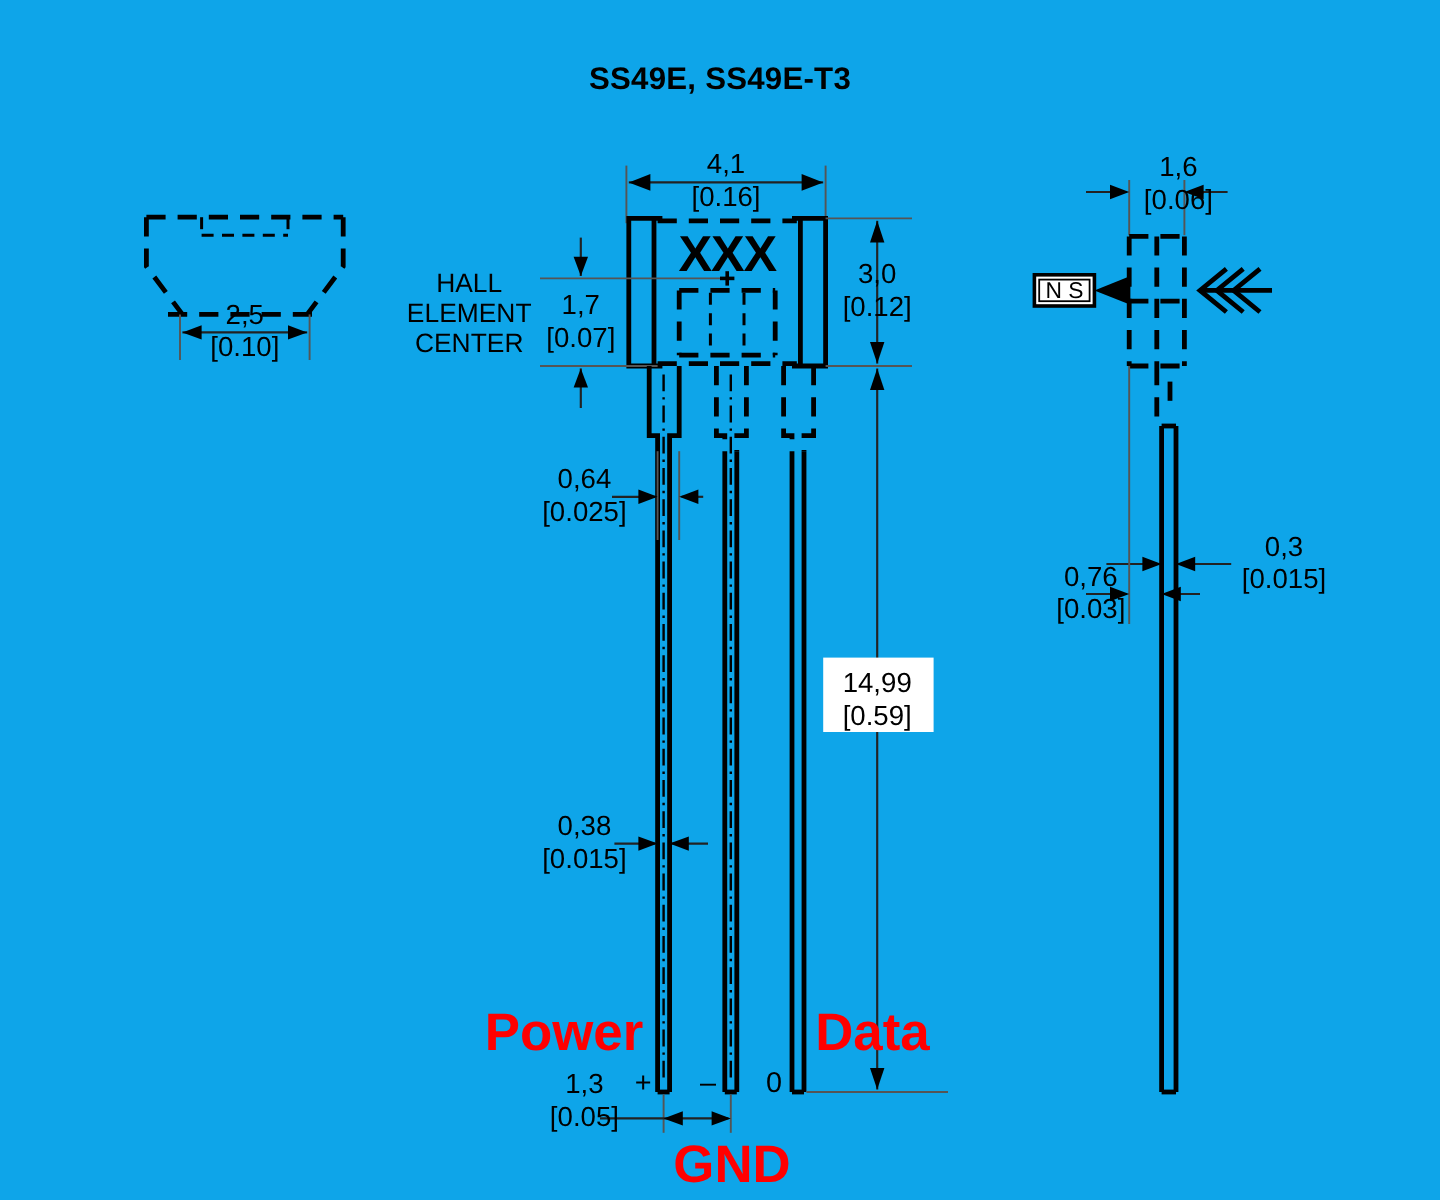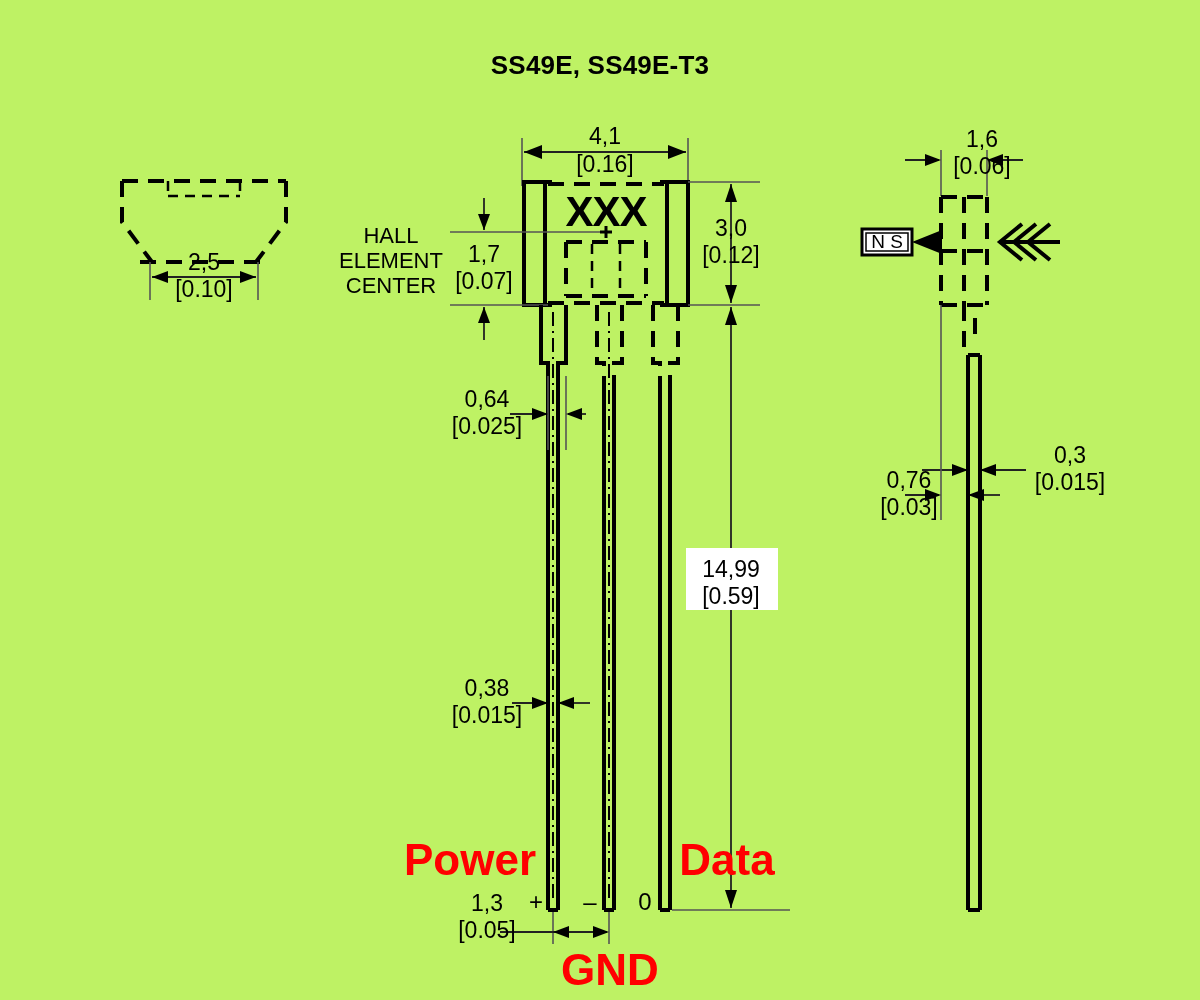--- a/index.html
+++ b/index.html
@@ -8,21 +8,21 @@
     background: #ffffff;
   }
   body {
     font-family: "Liberation Sans", sans-serif;
     color: #000000;
   }
   #page {
     position: relative;
     width: 1200px;
     height: 1000px;
-    background: #bef264;
+    background: #0ea5e9;
     overflow: hidden;
   }
   #page-title {
     position: absolute;
     top: 50px;
     left: 0;
     width: 1200px;
     text-align: center;
     font-size: 26px;
     font-weight: bold;

